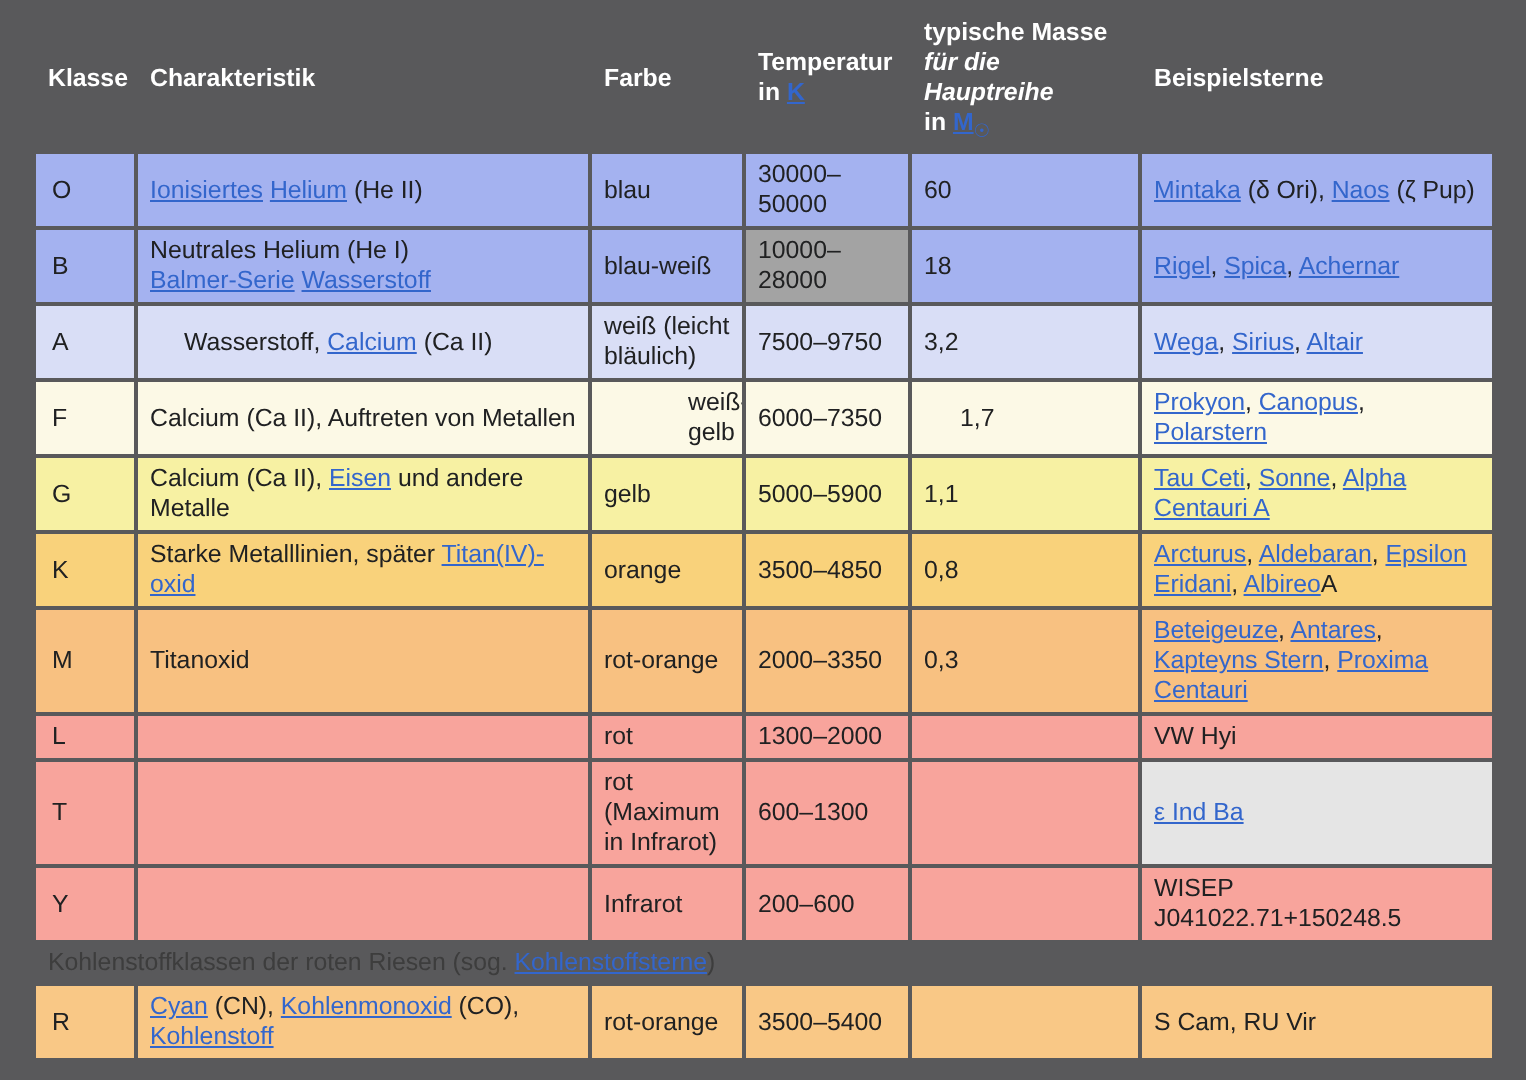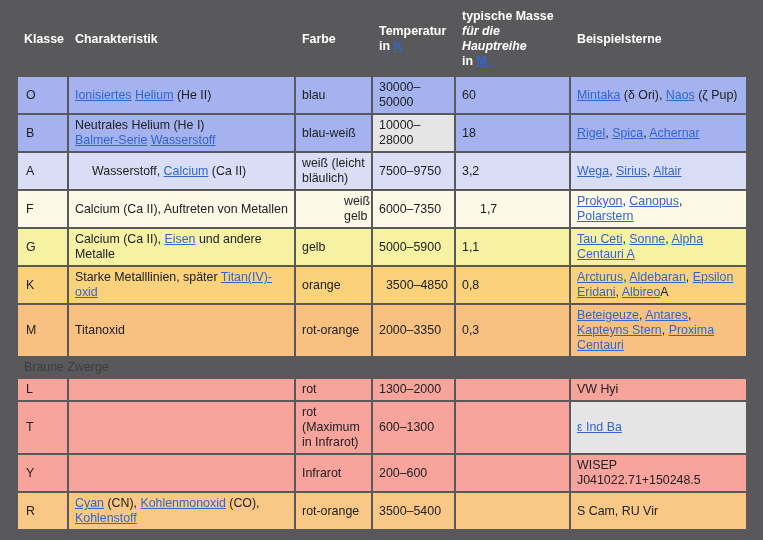--- a/index.html
+++ b/index.html
@@ -89,21 +89,21 @@
           <td style="background: rgb(164, 178, 240);"><a class="lnk" href="#">Ionisiertes</a><span> </span><a class="lnk" href="#">Helium</a><span> (He II)</span></td>
           <td style="background: rgb(164, 178, 240);"><span>blau</span></td>
           <td style="background: rgb(164, 178, 240);"><span>30000–50000</span></td>
           <td style="background: rgb(164, 178, 240);"><span>60</span></td>
           <td style="background: rgb(164, 178, 240);"><a class="lnk" href="#">Mintaka</a><span> (δ Ori), </span><a class="lnk" href="#">Naos</a><span> (ζ Pup)</span></td>
         </tr>
         <tr>
           <td class="klasse-cell" style="background: rgb(164, 178, 240);"><span>B</span></td>
           <td style="background: rgb(164, 178, 240);"><span>Neutrales Helium (He I)</span><br><a class="lnk" href="#">Balmer-Serie</a><span> </span><a class="lnk" href="#">Wasserstoff</a></td>
           <td style="background: rgb(164, 178, 240);"><span>blau-weiß</span></td>
-          <td style="background: #e5e5e5;"><span>10000–28000</span></td>
+          <td style="background: #a3a3a3;"><span>10000–28000</span></td>
           <td style="background: rgb(164, 178, 240);"><span>18</span></td>
           <td style="background: rgb(164, 178, 240);"><a class="lnk" href="#">Rigel</a><span>, </span><a class="lnk" href="#">Spica</a><span>, </span><a class="lnk" href="#">Achernar</a></td>
         </tr>
         <tr>
           <td class="klasse-cell" style="background: rgb(217, 222, 246);"><span>A</span></td>
           <td style="background: rgb(217, 222, 246); padding-left: 23px;"><span>Wasserstoff, </span><a class="lnk" href="#">Calcium</a><span> (Ca II)</span></td>
           <td style="background: rgb(217, 222, 246);"><span>weiß (leicht bläulich)</span></td>
           <td style="background: rgb(217, 222, 246); margin-top: 36px;"><span>7500–9750</span></td>
           <td style="background: rgb(217, 222, 246);"><span>3,2</span></td>
           <td style="background: rgb(217, 222, 246);"><a class="lnk" href="#">Wega</a><span>, </span><a class="lnk" href="#">Sirius</a><span>, </span><a class="lnk" href="#">Altair</a></td>
@@ -121,34 +121,31 @@
           <td style="background: rgb(247, 241, 163);"><span>Calcium (Ca II), </span><a class="lnk" href="#">Eisen</a><span> und andere Metalle</span></td>
           <td style="background: rgb(247, 241, 163);"><span>gelb</span></td>
           <td style="background: rgb(247, 241, 163);"><span>5000–5900</span></td>
           <td style="background: rgb(247, 241, 163);"><span>1,1</span></td>
           <td style="background: rgb(247, 241, 163);"><a class="lnk" href="#">Tau Ceti</a><span>, </span><a class="lnk" href="#">Sonne</a><span>, </span><a class="lnk" href="#">Alpha Centauri A</a></td>
         </tr>
         <tr>
           <td class="klasse-cell" style="background: rgb(249, 210, 123);"><span>K</span></td>
           <td style="background: rgb(249, 210, 123);"><span>Starke Metalllinien, später </span><a class="lnk" href="#">Titan(IV)-oxid</a></td>
           <td style="background: rgb(249, 210, 123);"><span>orange</span></td>
-          <td style="background: rgb(249, 210, 123); text-align: right;"><span>3500–4850</span></td>
+          <td style="background: rgb(249, 210, 123);"><span>3500–4850</span></td>
           <td style="background: rgb(249, 210, 123);"><span>0,8</span></td>
           <td style="background: rgb(249, 210, 123);"><a class="lnk" href="#">Arcturus</a><span>, </span><a class="lnk" href="#">Aldebaran</a><span>, </span><a class="lnk" href="#">Epsilon Eridani</a><span>, </span><a class="lnk" href="#">Albireo</a><span>A</span></td>
         </tr>
         <tr>
           <td class="klasse-cell" style="background: rgb(248, 193, 129);"><span>M</span></td>
           <td style="background: rgb(248, 193, 129);"><span>Titanoxid</span></td>
           <td style="background: rgb(248, 193, 129);"><span>rot-orange</span></td>
           <td style="background: rgb(248, 193, 129);"><span>2000–3350</span></td>
           <td style="background: rgb(248, 193, 129);"><span>0,3</span></td>
           <td style="background: rgb(248, 193, 129);"><a class="lnk" href="#">Beteigeuze</a><span>, </span><a class="lnk" href="#">Antares</a><span>, </span><a class="lnk" href="#">Kapteyns Stern</a><span>, </span><a class="lnk" href="#">Proxima Centauri</a></td>
-        </tr>
-        <tr class="section-row">
-          <td colspan="6"><span>Braune Zwerge</span></td>
         </tr>
         <tr>
           <td class="klasse-cell" style="background: rgb(248, 164, 156);"><span>L</span></td>
           <td style="background: rgb(248, 164, 156);"></td>
           <td style="background: rgb(248, 164, 156);"><span>rot</span></td>
           <td style="background: rgb(248, 164, 156);"><span>1300–2000</span></td>
           <td style="background: rgb(248, 164, 156);"></td>
           <td style="background: rgb(248, 164, 156);"><span>VW Hyi</span></td>
         </tr>
         <tr>
@@ -160,20 +157,23 @@
           <td style="background: #e5e5e5; margin-left: 37px;"><a class="lnk" href="#">ε Ind Ba</a></td>
         </tr>
         <tr>
           <td class="klasse-cell" style="background: rgb(248, 164, 156);"><span>Y</span></td>
           <td style="background: rgb(248, 164, 156);"></td>
           <td style="background: rgb(248, 164, 156);"><span>Infrarot</span></td>
           <td style="background: rgb(248, 164, 156);"><span>200–600</span></td>
           <td style="background: rgb(248, 164, 156);"></td>
           <td style="background: rgb(248, 164, 156);"><span>WISEP J041022.71+150248.5</span></td>
         </tr>
+        <tr class="section-row">
+          <td colspan="6"><span>Kohlenstoffklassen der roten Riesen (sog. </span><a class="lnk" href="#">Kohlenstoffsterne</a><span>)</span></td>
+        </tr>
         <tr>
           <td class="klasse-cell" style="background: rgb(249, 200, 134);"><span>R</span></td>
           <td style="background: rgb(249, 200, 134);"><a class="lnk" href="#">Cyan</a><span> (CN), </span><a class="lnk" href="#">Kohlenmonoxid</a><span> (CO), </span><a class="lnk" href="#">Kohlenstoff</a></td>
           <td style="background: rgb(249, 200, 134);"><span>rot-orange</span></td>
           <td style="background: rgb(249, 200, 134);"><span>3500–5400</span></td>
           <td style="background: rgb(249, 200, 134);"></td>
           <td style="background: rgb(249, 200, 134);"><span>S Cam, RU Vir</span></td>
         </tr>
       </tbody>
   </table>

